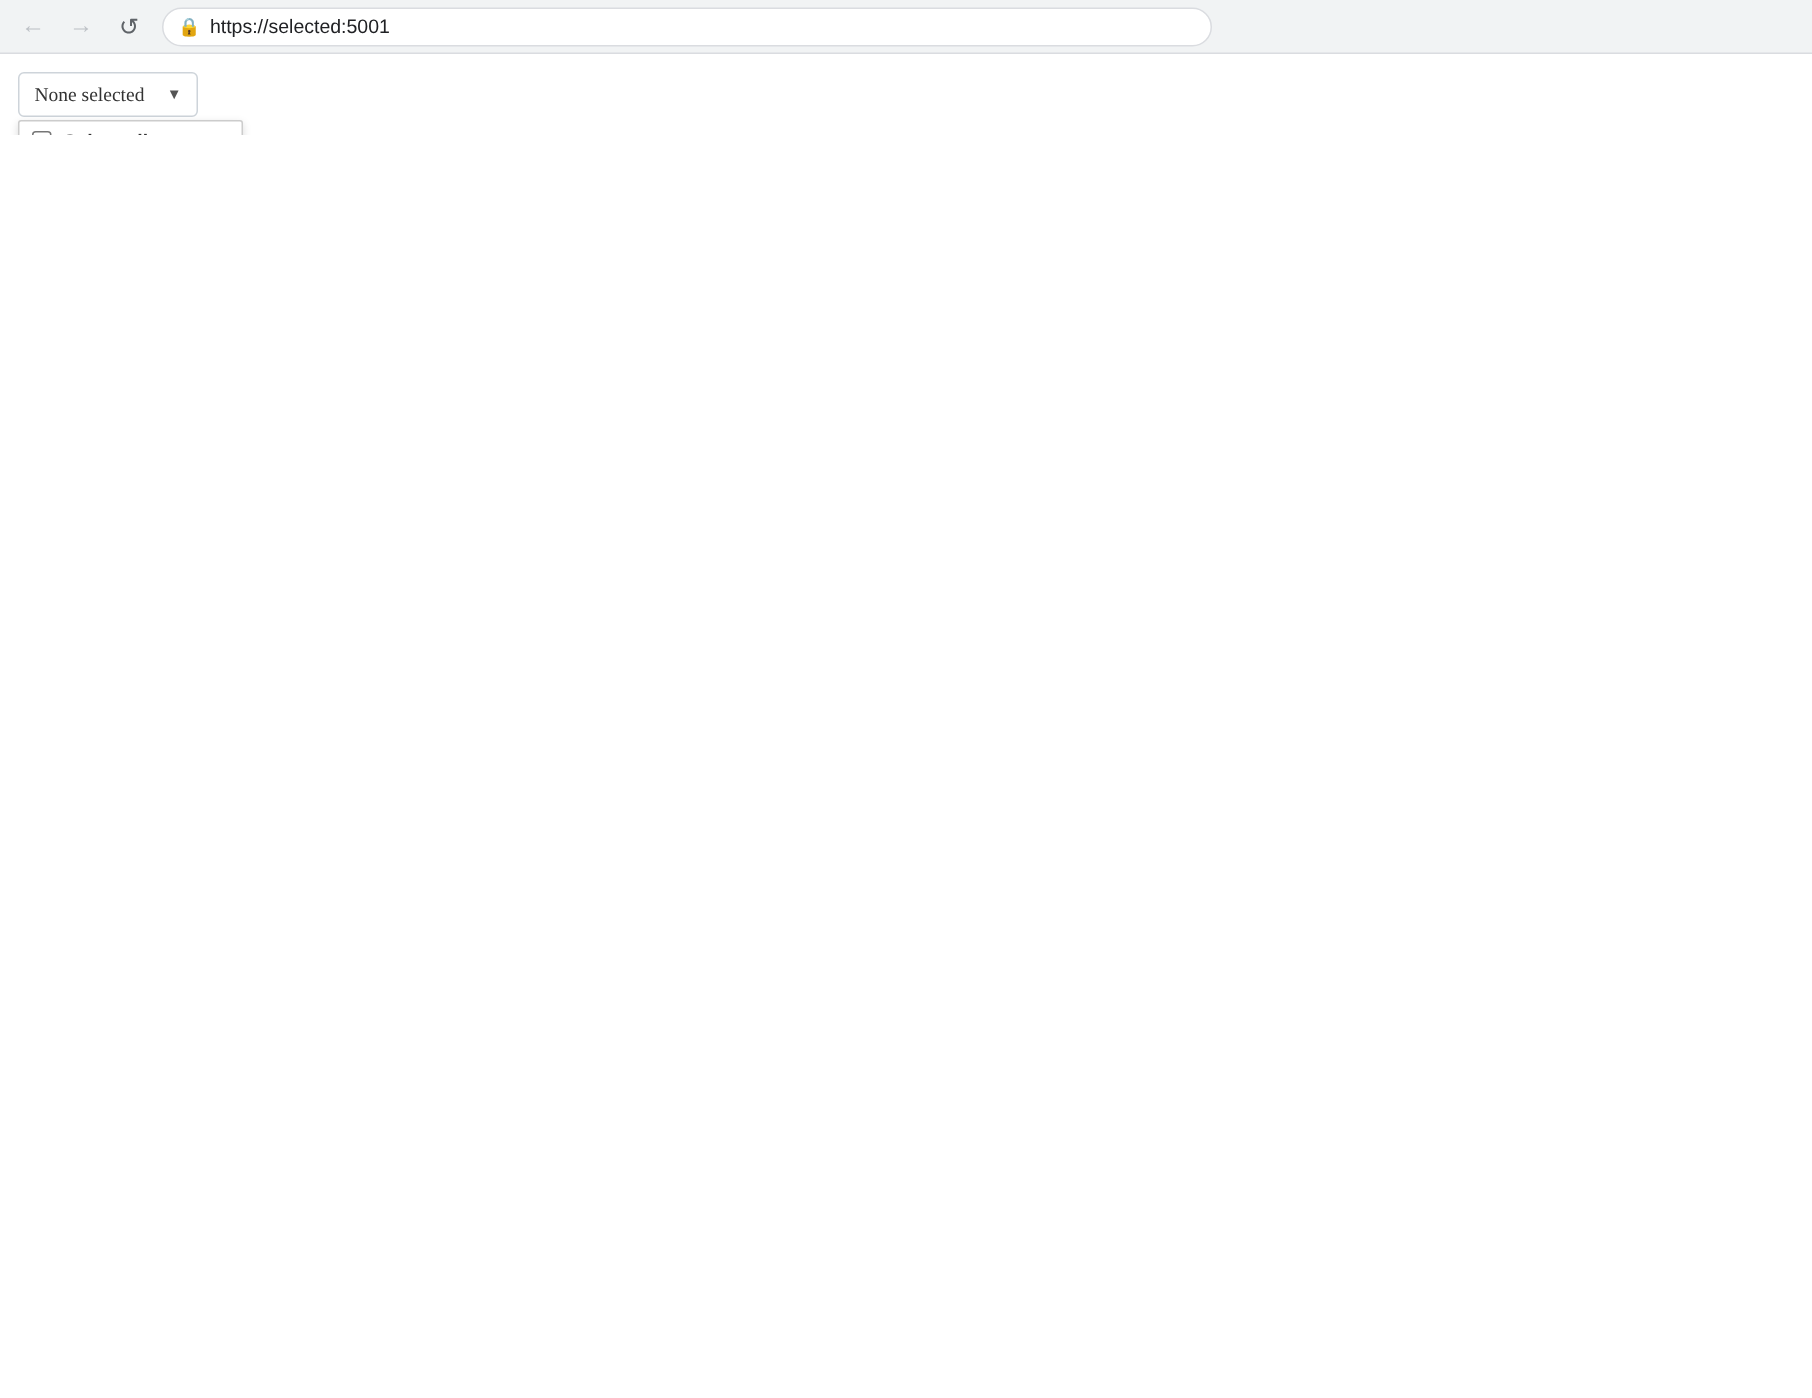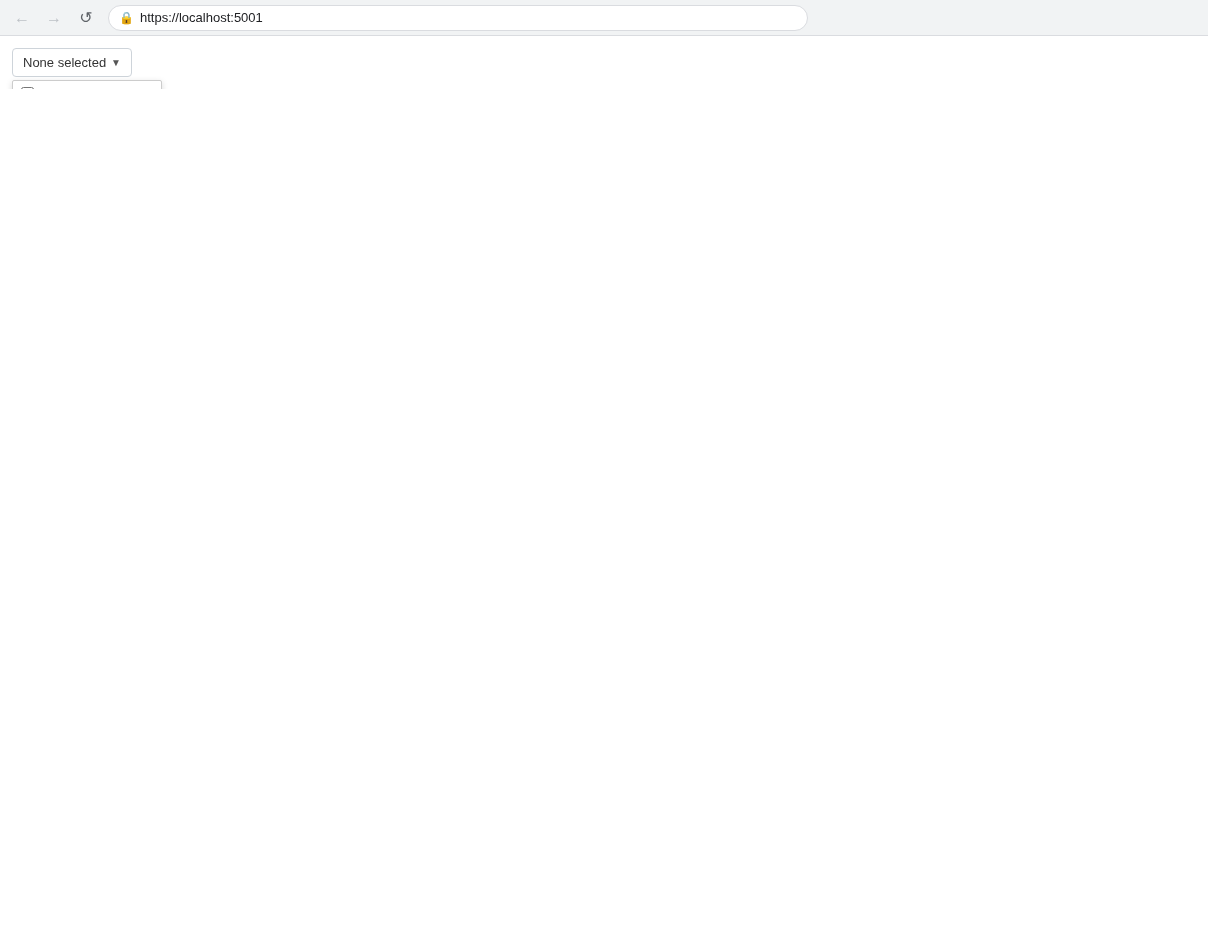--- a/index.html
+++ b/index.html
@@ -85,20 +85,21 @@
       gap: 4px;
       padding: 6px 10px;
       background: #fff;
       border: 1px solid #ced4da;
       border-radius: 4px;
       cursor: pointer;
       font-size: 13px;
       color: #333;
       min-width: 120px;
       justify-content: space-between;
+      font-family: Liberation Serif, serif;
     }
 
     .dropdown-arrow {
       font-size: 10px;
       color: #555;
     }
 
     
     .dropdown-panel {
       position: absolute;
@@ -174,21 +175,21 @@
     </button>
     <button class="nav-btn disabled">
       <span>→</span>
     </button>
     <button class="nav-btn">
       <span>↺</span>
     </button>
   </div>
   <div class="address-bar">
     <span class="lock-icon">🔒</span>
-    <span class="url-text">https://localhost:5001</span>
+    <span class="url-text">https://selected:5001</span>
   </div>
 </div>
 
 <div class="page-content">
 
   <button class="dropdown-btn">
     <span>None selected</span>
     <span class="dropdown-arrow">▼</span>
   </button>
 

